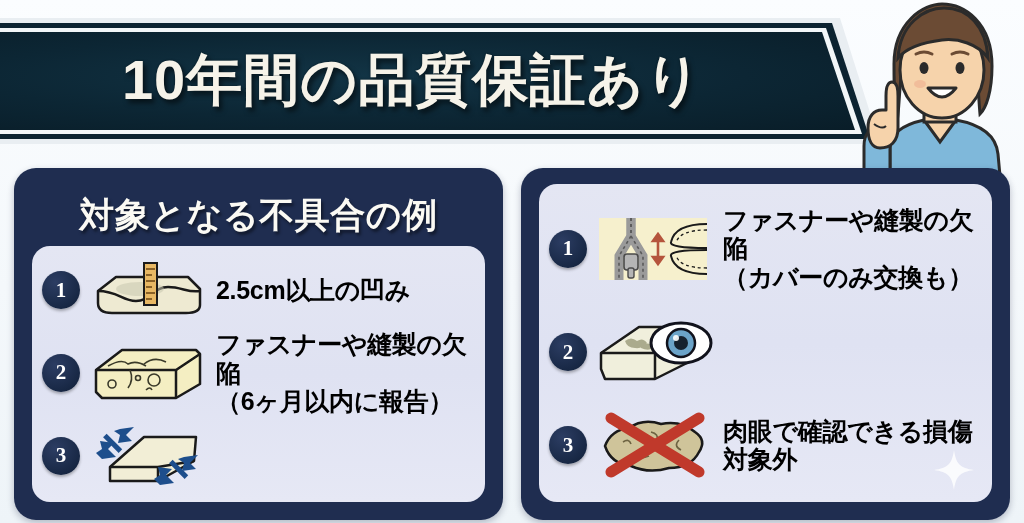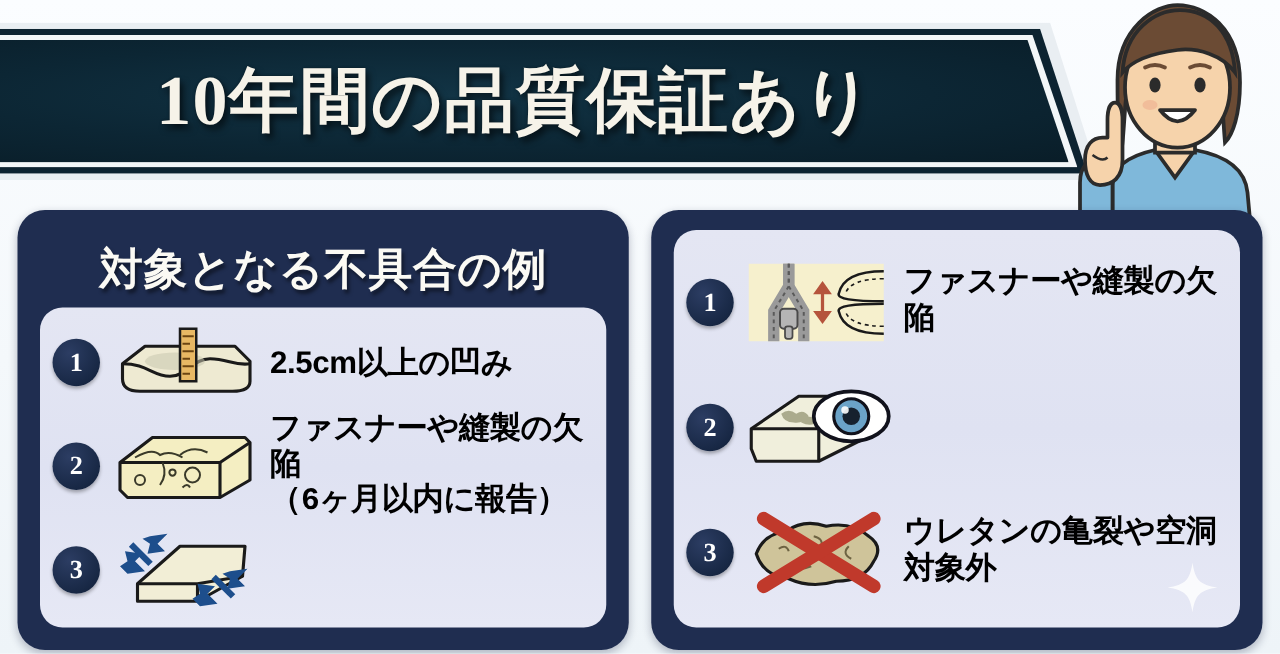--- a/index.html
+++ b/index.html
@@ -8,21 +8,21 @@
     font-family: "Liberation Sans", "DejaVu Sans", sans-serif;
     overflow: hidden;
   }
   body {
     background: linear-gradient(180deg,#fbfdff 0%,#f4f8fb 55%,#eef4f8 100%);
     position: relative;
   }
 
   
   .banner-wrap {
-    position: absolute; left: 0; top: 18px; width: 880px; height: 126px; font-family: Liberation Serif, serif;
+    position: absolute; left: 0; top: 18px; width: 880px; height: 126px;
   }
   .banner-outer {
     position: absolute; inset: 0;
     background: #e9eef2;
     clip-path: polygon(0 0, 840px 0, 880px 126px, 0 126px);
   }
   .banner-mid {
     position: absolute; left: 0; top: 5px; width: 870px; height: 116px;
     background: #0c2331;
     clip-path: polygon(0 0, 832px 0, 870px 116px, 0 116px);
@@ -98,21 +98,21 @@
     display: flex; align-items: center; justify-content: center;
     box-shadow: 0 2px 3px rgba(0,0,0,.3);
     font-family: "Liberation Serif", serif;
   }
   .thumb { flex: none; width: 120px; height: 66px; position: relative; }
   .thumb svg { width: 100%; height: 100%; display: block; }
   .row-text {
     color: #000; font-weight: 800; line-height: 1.15;
     font-size: 25px; letter-spacing: -.3px;
   }
-  .row-text .l2 { display: block; font-family: Liberation Mono, monospace; }
+  .row-text .l2 { display: block; }
 
   .sparkle { position: absolute; right: 18px; bottom: 12px; width: 40px; height: 40px; opacity: .95; }
 </style>
 </head>
 <body>
 
 <div class="banner-wrap">
   <div class="banner-outer"></div>
   <div class="banner-mid"></div>
   <div class="banner-line"></div>
@@ -252,20 +252,21 @@
             <path d="M112 52 Q84 52 81 39" fill="none" stroke="#1a1a1a" stroke-width="1.3" stroke-dasharray="3 3"></path>
             <g stroke="#b5543c" stroke-width="2.6" fill="#b5543c">
               <line x1="63" y1="22" x2="63" y2="44"></line>
               <path d="M63 18 l5 7 l-10 0 Z"></path>
               <path d="M63 48 l5 -7 l-10 0 Z"></path>
             </g>
           </svg>
         </div>
         <div class="row-text small">
           <span class="l2">ファスナーや縫製の欠陥</span>
+          <span class="l2">（カバーのみ交換も）</span>
         </div>
       </div>
 
       <div class="row">
         <div class="badge">2</div>
         <div class="thumb">
           <svg viewBox="0 0 120 66">
             <path d="M6 34 L44 8 L96 8 L100 14 L100 40 L60 60 L10 60 L6 50 Z" fill="#f0efdc" stroke="#1a1a1a" stroke-width="2.5" stroke-linejoin="round"></path>
             <path d="M6 34 L60 34 L100 14" fill="none" stroke="#1a1a1a" stroke-width="2.5"></path>
             <path d="M60 34 L60 60" fill="none" stroke="#1a1a1a" stroke-width="2.5"></path>
@@ -290,21 +291,21 @@
             <path d="M56 20 q8 2 6 8" fill="none" stroke="#6d6342" stroke-width="1.6"></path>
             <path d="M84 28 q-6 6 2 10" fill="none" stroke="#6d6342" stroke-width="1.6"></path>
             <path d="M34 44 q10 4 20 0" fill="none" stroke="#6d6342" stroke-width="1.6"></path>
             <g stroke="#c0392b" stroke-width="11" stroke-linecap="round">
               <line x1="16" y1="6" x2="104" y2="60"></line>
               <line x1="104" y1="6" x2="16" y2="60"></line>
             </g>
           </svg>
         </div>
         <div class="row-text">
-          <span class="l2">ウレタンの亀裂や空洞</span>
+          <span class="l2">肉眼で確認できる損傷</span>
           <span class="l2">対象外</span>
         </div>
       </div>
 
       <div class="sparkle">
         <svg viewBox="0 0 40 40">
             <path d="M20 0 C22 14 26 18 40 20 C26 22 22 26 20 40 C18 26 14 22 0 20 C14 18 18 14 20 0 Z" fill="#ffffff" opacity=".85"></path>
           </svg>
       </div>
 

